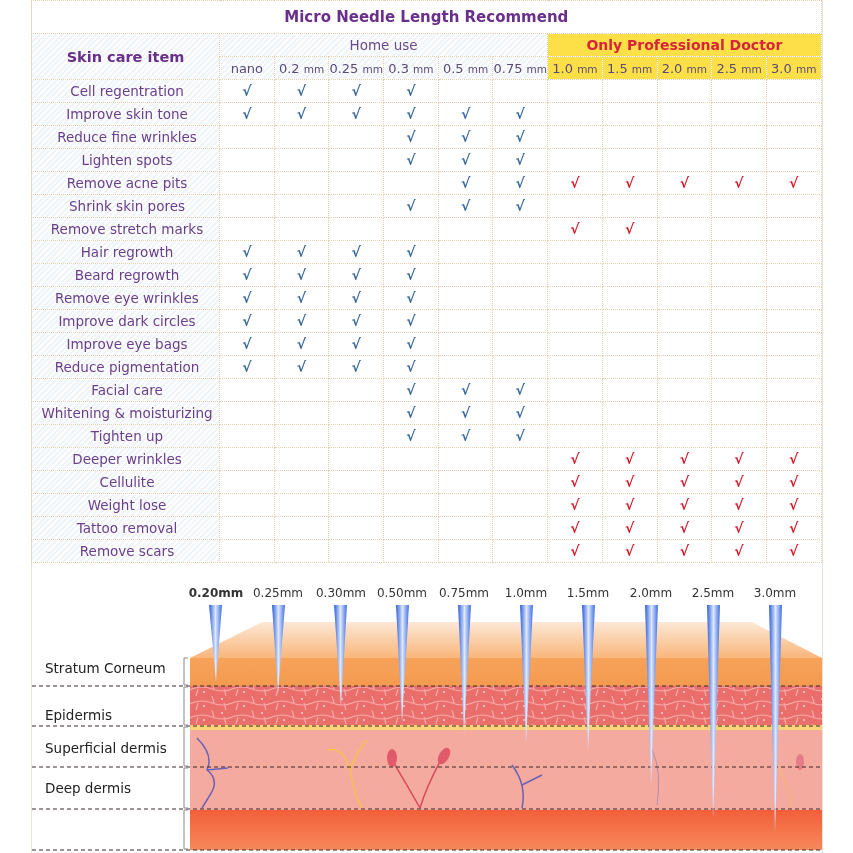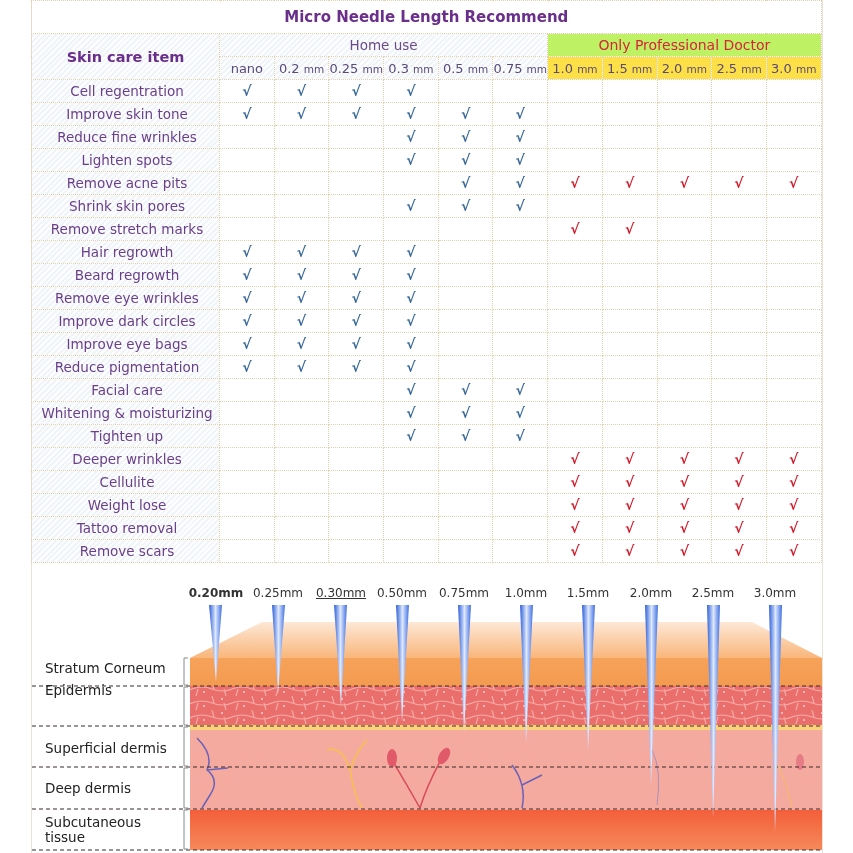--- a/index.html
+++ b/index.html
@@ -4,21 +4,21 @@
 <style>
   html, body { margin: 0; padding: 0; background: #ffffff; }
   body { width: 853px; height: 853px; position: relative; overflow: hidden; font-family: "DejaVu Sans", sans-serif; }
   .frame { position: absolute; left: 31px; top: 0; width: 790px; height: 853px; border-left: 1px solid #e8e2d8; border-right: 1px solid #e8e2d8; }
   table.grid { position: absolute; left: 31px; top: 0; border-collapse: collapse; table-layout: fixed; width: 790px; }
   table.grid td { border: 1px dotted #e6cfae; padding: 0; height: 22px; text-align: center; vertical-align: middle; font-size: 13px; color: #4a6b8a; white-space: nowrap; overflow: hidden; }
   .title-cell { height: 32px !important; font-weight: bold; color: #6a2f8a !important; font-size: 15px !important; background: #fff; margin-top: 14px; }
   .hatch { background: repeating-linear-gradient(135deg, #eef3f7 0px, #eef3f7 2px, #ffffff 2px, #ffffff 4px); }
   .skin-head { font-weight: bold; color: #6a2f8a !important; font-size: 14.5px !important; }
   .home-head { color: #6a4a8a !important; font-size: 13.5px !important; height: 22px; }
-  .pro-head { background: #bef264; color: #d8233a !important; font-size: 14px !important; }
+  .pro-head { background: #fde047; color: #d8233a !important; font-size: 14px !important; font-weight: bold; }
   .pro-sub { background: #fde047; }
   .sub { color: #5a4a7a !important; font-size: 13px !important; }
   .sub small { font-size: 10.5px; }
   .item-label { text-align: center; padding-left: 3px !important; color: #6a3f8a !important; font-size: 13.5px !important; }
   .chk-blue { color: #3a6a9a !important; font-weight: bold; font-size: 14px !important; }
   .chk-red { color: #d41c2c !important; font-weight: bold; font-size: 14px !important; }
 
   .diagram { position: absolute; left: 32px; top: 570px; width: 790px; height: 283px; }
   .needle-label { position: absolute; top: 16px; font-size: 12px; color: #333; font-family: "DejaVu Sans", sans-serif; transform: translateX(-50%); white-space: nowrap; }
   .layer-label { position: absolute; left: 13px; font-size: 13.5px; color: #222; line-height: 15px; }
@@ -427,28 +427,27 @@
       <polygon points="550,35 563,35 556,180"></polygon>
       <polygon points="613,35 626,35 619,215"></polygon>
       <polygon points="675,35 688,35 681,248"></polygon>
       <polygon points="737,35 750,35 743,262"></polygon>
     </g>
   </svg>
 
   <div id="needle-labels">
       <div class="needle-label" style="left: 184px; font-weight: bold;">0.20mm</div>
       <div class="needle-label" style="left: 246px;">0.25mm</div>
-      <div class="needle-label" style="left: 309px; text-decoration: underline;">0.30mm</div>
+      <div class="needle-label" style="left: 309px;">0.30mm</div>
       <div class="needle-label" style="left: 370px;">0.50mm</div>
       <div class="needle-label" style="left: 432px;">0.75mm</div>
       <div class="needle-label" style="left: 494px;">1.0mm</div>
       <div class="needle-label" style="left: 556px;">1.5mm</div>
       <div class="needle-label" style="left: 619px;">2.0mm</div>
       <div class="needle-label" style="left: 681px;">2.5mm</div>
       <div class="needle-label" style="left: 743px;">3.0mm</div>
     </div>
 
   <div class="layer-label" style="top:91px">Stratum Corneum</div>
-  <div class="layer-label" style="top:113px">Epidermis</div>
+  <div class="layer-label" style="top:138px">Epidermis</div>
   <div class="layer-label" style="top:171px">Superficial dermis</div>
   <div class="layer-label" style="top:211px">Deep dermis</div>
-  <div class="layer-label" style="top:245px; width:110px; white-space:normal">Subcutaneous tissue</div>
 </div>
 
 </body></html>

